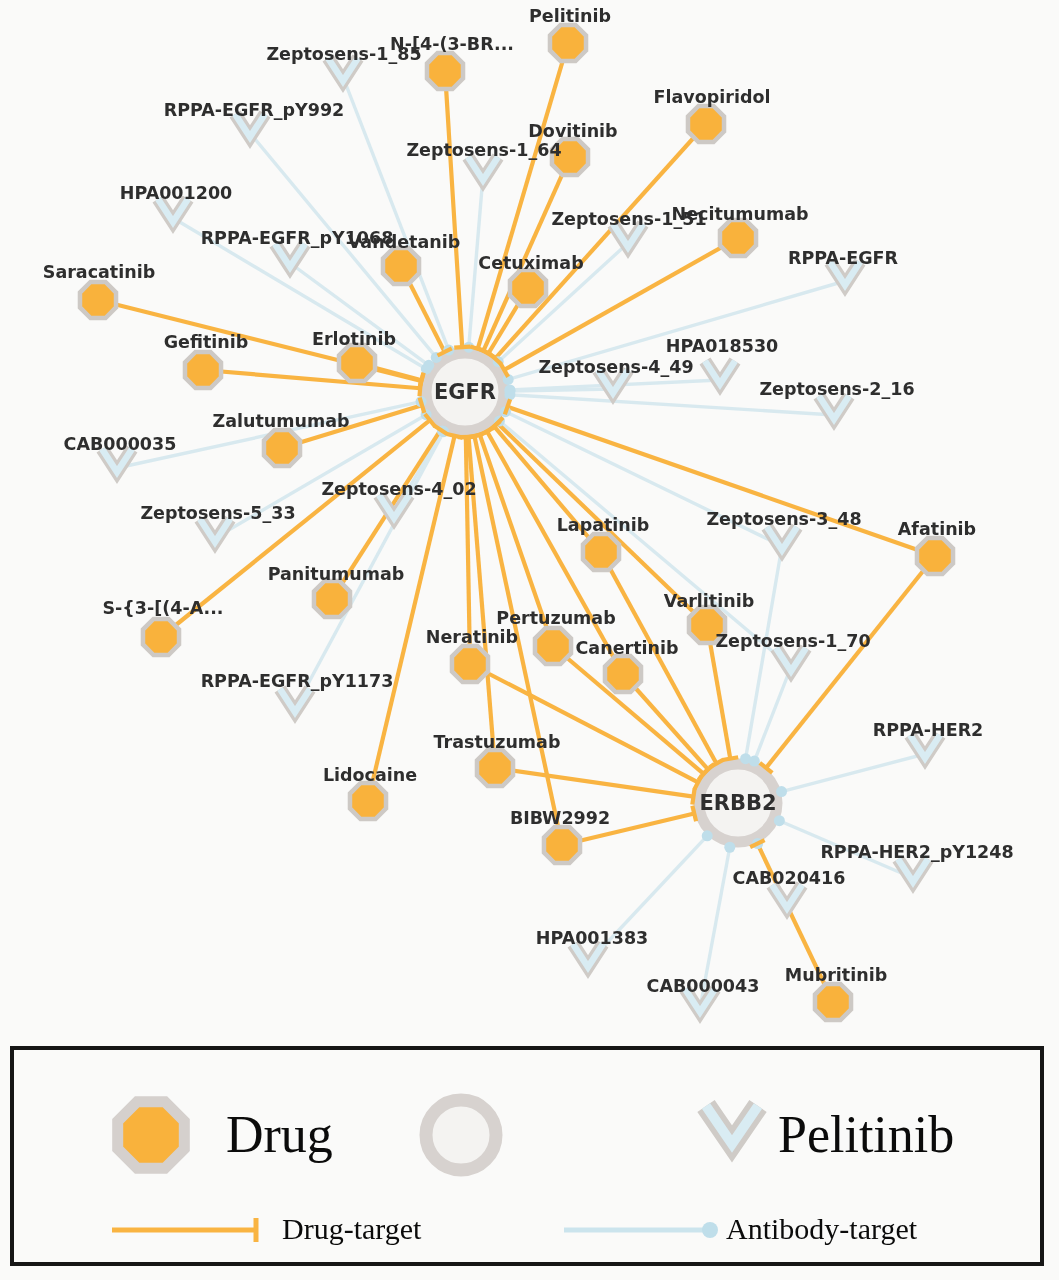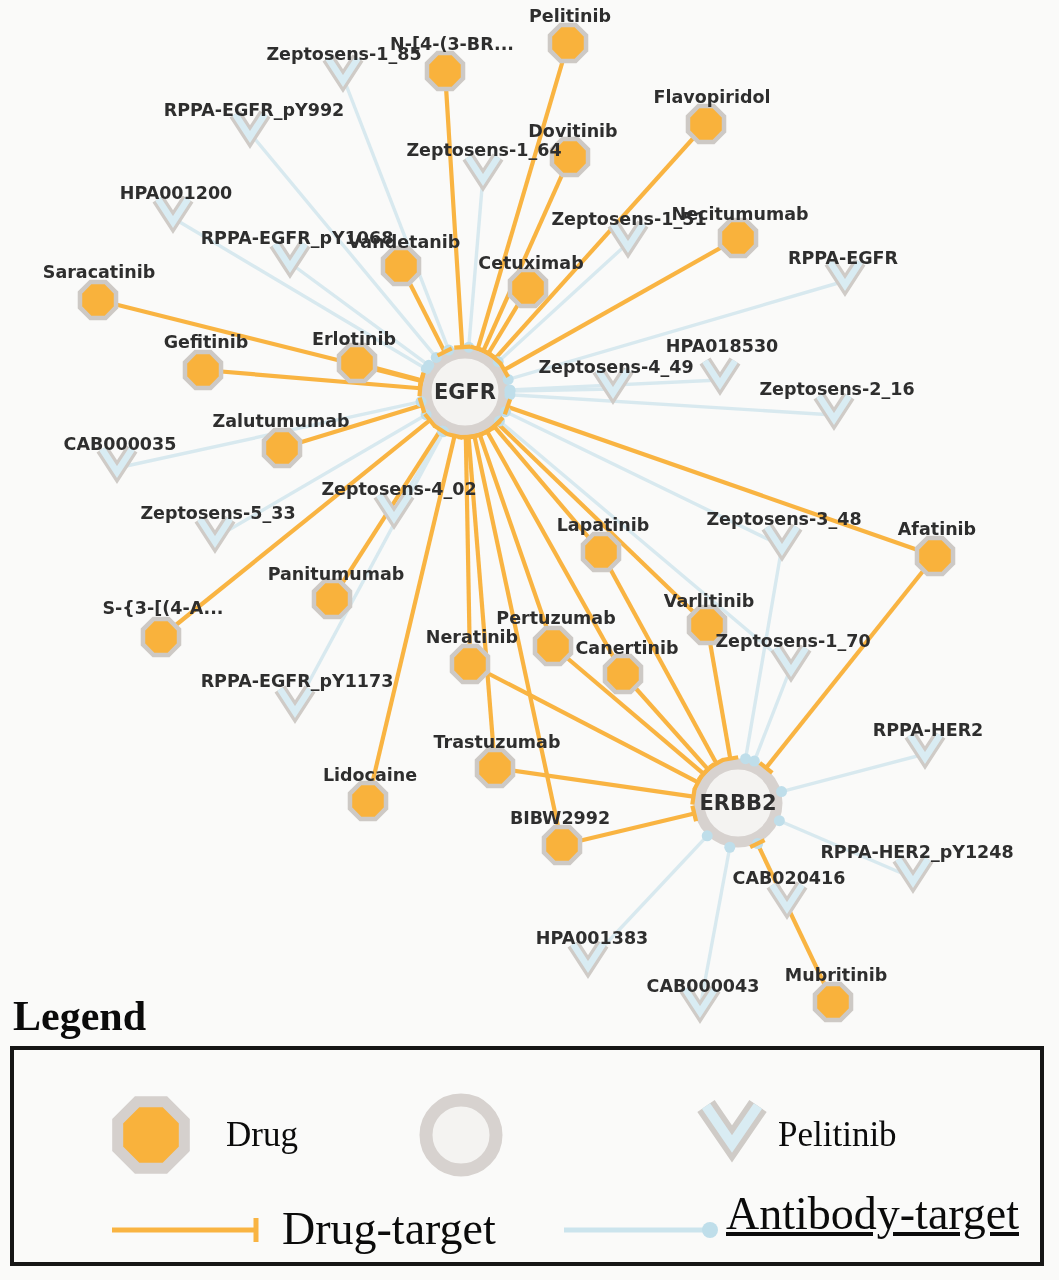--- a/index.html
+++ b/index.html
@@ -8,22 +8,22 @@
   .stage{position:relative;width:1059px;height:1280px;}
   #net{position:absolute;left:0;top:0;}
   .legend-title{position:absolute;left:13px;top:993px;
        font-family:"Liberation Serif","DejaVu Serif",serif;
        font-weight:bold;font-size:42px;color:#0B0B0B;line-height:1.1;}
   .legend-box{position:absolute;left:10px;top:1046px;width:1034px;height:220px;
        border:4px solid #161616;box-sizing:border-box;background:#FAFAF9;}
   .lg-item{position:absolute;}
   .lg-label{position:absolute;font-family:"Liberation Serif","DejaVu Serif",serif;
        color:#0B0B0B;white-space:nowrap;}
-  .lbl-big{font-size:35px;line-height:60px;}
-  .lbl-edge{font-size:46px;line-height:54px;}
+  .lbl-big{font-size:52px;line-height:60px;}
+  .lbl-edge{font-size:30px;line-height:54px;}
 </style>
 </head>
 <body>
 
 <div class="stage">
 
   <svg id="net" width="1059" height="1280" viewBox="0 0 1059 1280">
       <g>
         <line x1="343" y1="77" x2="448.7477911455086" y2="350.0373295970098" stroke="#D8E9EF" stroke-width="3.4"></line>
         <line x1="250" y1="133" x2="436.2575013489067" y2="357.3753155784504" stroke="#D8E9EF" stroke-width="3.4"></line>
@@ -294,21 +294,20 @@
         <text x="784" y="519" text-anchor="middle" dominant-baseline="central" fill="#2E2E2E" font-size="17.5" font-weight="700">Zeptosens-3_48</text>
         <text x="793" y="641" text-anchor="middle" dominant-baseline="central" fill="#2E2E2E" font-size="17.5" font-weight="700">Zeptosens-1_70</text>
         <text x="928" y="730" text-anchor="middle" dominant-baseline="central" fill="#2E2E2E" font-size="17.5" font-weight="700">RPPA-HER2</text>
         <text x="917" y="852" text-anchor="middle" dominant-baseline="central" fill="#2E2E2E" font-size="17.5" font-weight="700">RPPA-HER2_pY1248</text>
         <text x="789" y="878" text-anchor="middle" dominant-baseline="central" fill="#2E2E2E" font-size="17.5" font-weight="700">CAB020416</text>
         <text x="592" y="938" text-anchor="middle" dominant-baseline="central" fill="#2E2E2E" font-size="17.5" font-weight="700">HPA001383</text>
         <text x="703" y="986" text-anchor="middle" dominant-baseline="central" fill="#2E2E2E" font-size="17.5" font-weight="700">CAB000043</text>
       </g>
     </svg>
 
-  <div class="legend-title">Legend</div>
 
   <div class="legend-box">
 
     <svg class="lg-item" style="left:82px;top:30px;" width="110" height="110" viewBox="0 0 110 110">
       <polygon points="88.3,68.8 68.8,88.3 41.2,88.3 21.7,68.8 21.7,41.2 41.2,21.7 68.8,21.7 88.3,41.2" fill="#F9B23C" stroke="#D5D0CD" stroke-width="11"></polygon>
     </svg>
     <div class="lg-label lbl-big" style="left:212px;top:55px;">Drug</div>
 
     <svg class="lg-item" style="left:395px;top:33px;" width="104" height="104" viewBox="0 0 104 104">
       <circle cx="52" cy="52" r="35" fill="#F4F3F1" stroke="#D7D2CF" stroke-width="13"></circle>
@@ -323,16 +322,16 @@
     <svg class="lg-item" style="left:92px;top:162px;" width="170" height="36" viewBox="0 0 170 36">
       <line x1="6" y1="18" x2="150" y2="18" stroke="#F9B442" stroke-width="5"></line>
       <line x1="150" y1="6" x2="150" y2="30" stroke="#F9B442" stroke-width="5"></line>
     </svg>
     <div class="lg-label lbl-edge" style="left:268px;top:152px;">Drug-target</div>
 
     <svg class="lg-item" style="left:544px;top:162px;" width="170" height="36" viewBox="0 0 170 36">
       <line x1="6" y1="18" x2="150" y2="18" stroke="#CBE4ED" stroke-width="5"></line>
       <circle cx="152" cy="18" r="8" fill="#BFDEEA"></circle>
     </svg>
-    <div class="lg-label lbl-edge" style="left:712px;top:137px;text-decoration:underline;">Antibody-target</div>
+    <div class="lg-label lbl-edge" style="left:712px;top:152px;">Antibody-target</div>
 
   </div>
 </div>
 
 </body></html>

